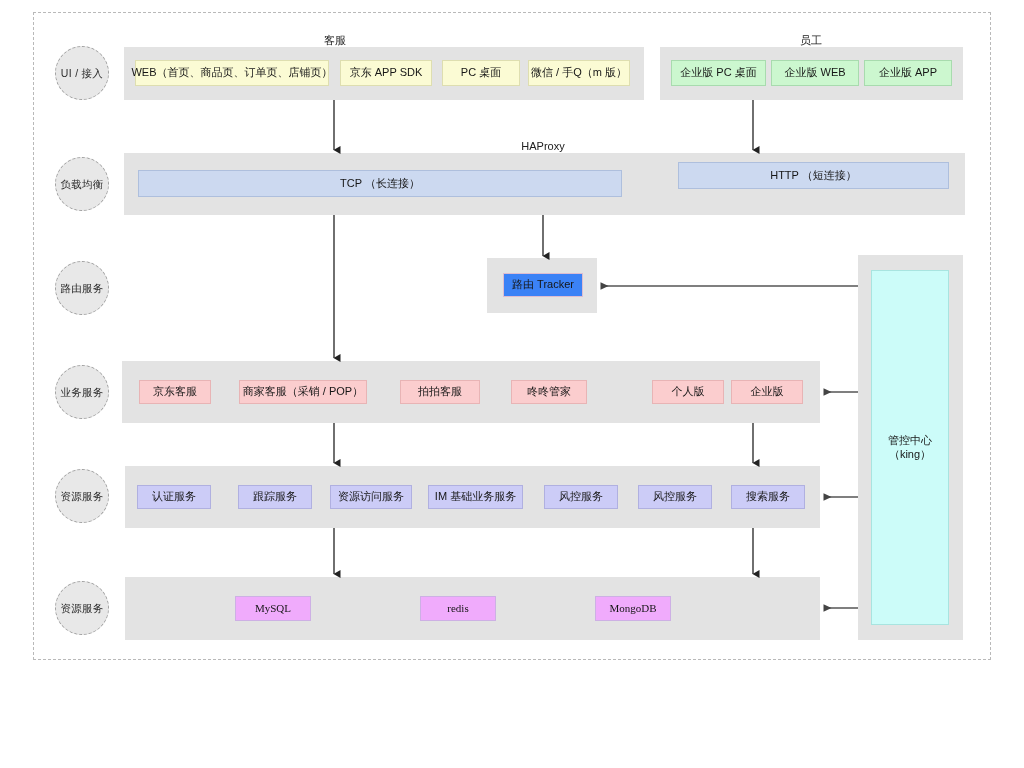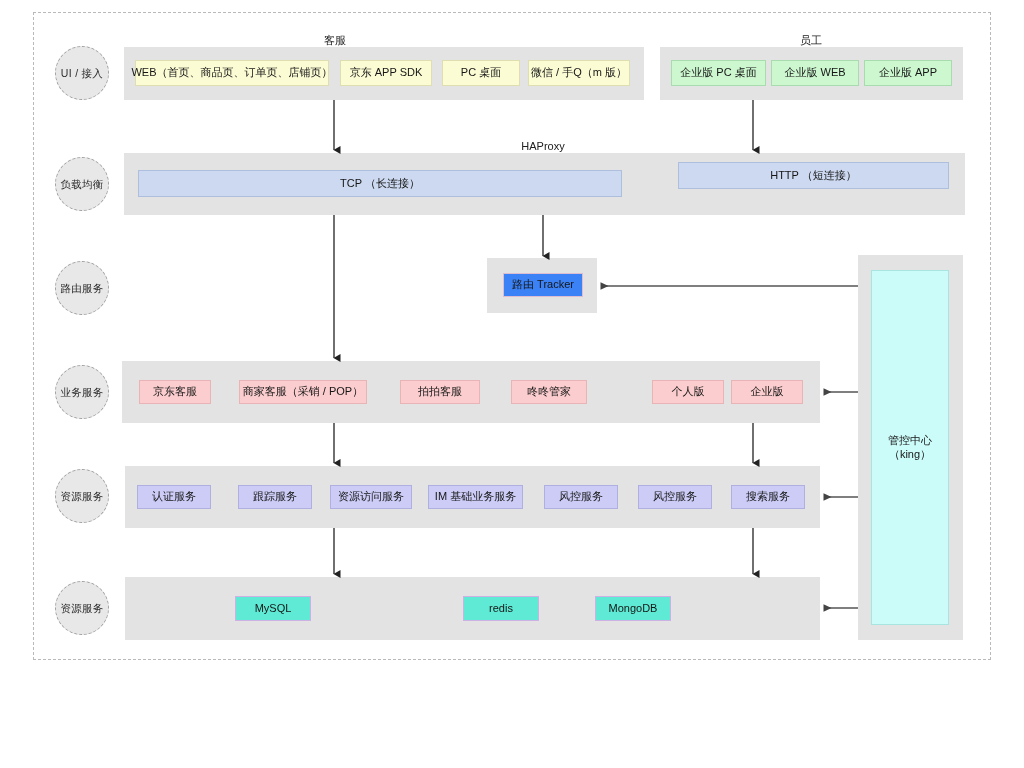--- a/index.html
+++ b/index.html
@@ -81,21 +81,21 @@
     color: #161616;
     border-style: solid;
     border-width: 1px;
   }
   .node.yellow  { background: #fbfbd4; border-color: #dedeb0; }
   .node.green   { background: #ccf7cf; border-color: #a8dbae; }
   .node.blue    { background: #ccd9f0; border-color: #aebfdd; }
   .node.pinkish { background: #3b82f6; border-color: #ddbdd1; }
   .node.red     { background: #fbcdce; border-color: #e8b4b5; }
   .node.purple  { background: #ccccf7; border-color: #b0b0e0; }
-  .node.violet  { background: #5eead4; border-color: #cdb0e4; }
+  .node.violet  { background: #f0abfc; border-color: #cdb0e4; font-family: Liberation Serif, serif; }
   .node.cyan    { background: #ccfcf9; border-color: #a8e4e0; }
 
   .node.multiline { white-space: normal; }
 
   
   #connectors {
     position: absolute;
     left: 0;
     top: 0;
     width: 1024px;
@@ -216,21 +216,21 @@
   </div>
   <div class="node purple" style="left:731px; top:485px; width:74px; height:24px;">
     <span>搜索服务</span>
   </div>
 
   <div class="band" style="left:125px; top:577px; width:695px; height:63px;"></div>
 
   <div class="node violet" style="left:235px; top:596px; width:76px; height:25px;">
     <span>MySQL</span>
   </div>
-  <div class="node violet" style="left:420px; top:596px; width:76px; height:25px;margin-left:43px;">
+  <div class="node violet" style="left:420px; top:596px; width:76px; height:25px;">
     <span>redis</span>
   </div>
   <div class="node violet" style="left:595px; top:596px; width:76px; height:25px;">
     <span>MongoDB</span>
   </div>
 
   <div class="band" style="left:858px; top:255px; width:105px; height:385px;"></div>
   <div class="node cyan multiline" style="left:871px; top:270px; width:78px; height:355px; flex-direction:column;">
     <span>管控中心</span>
     <span>（king）</span>

